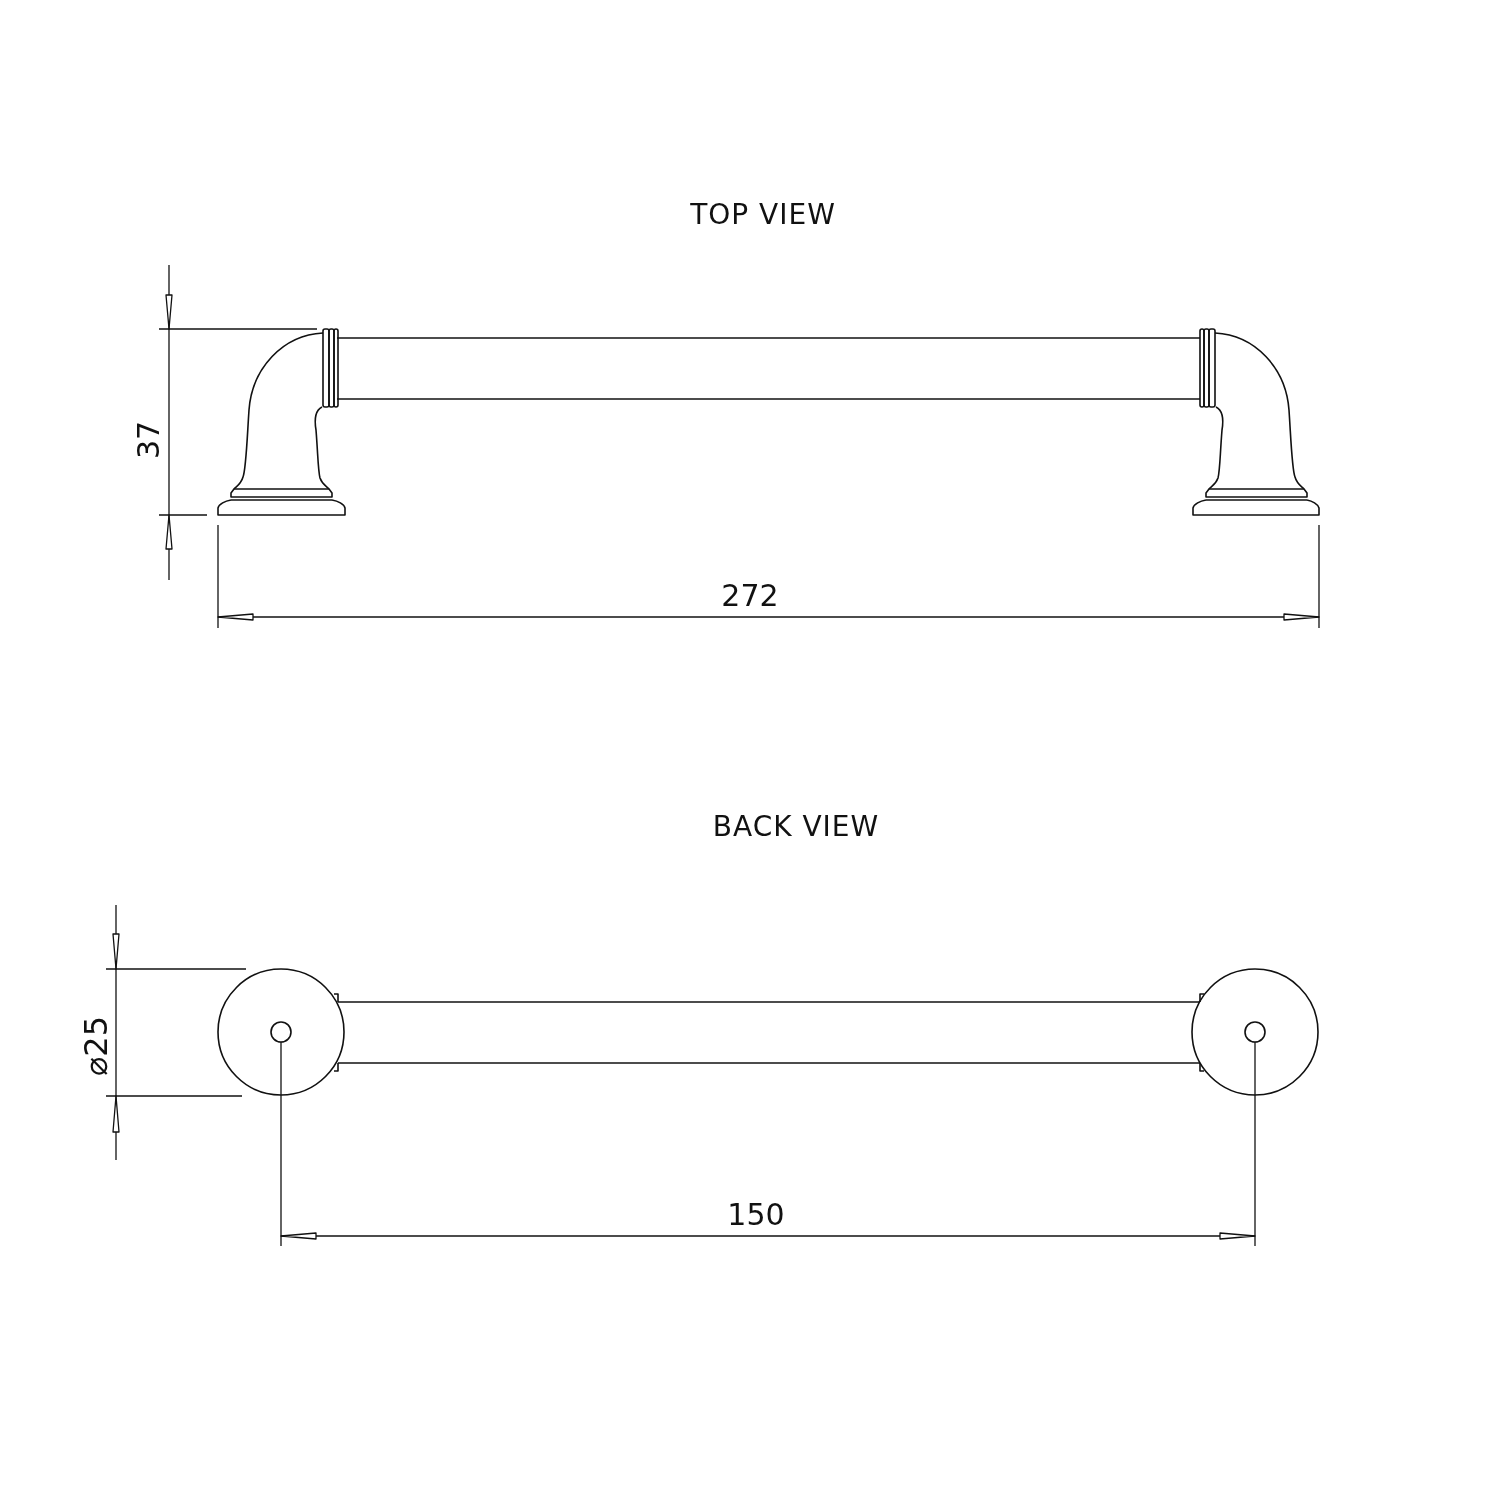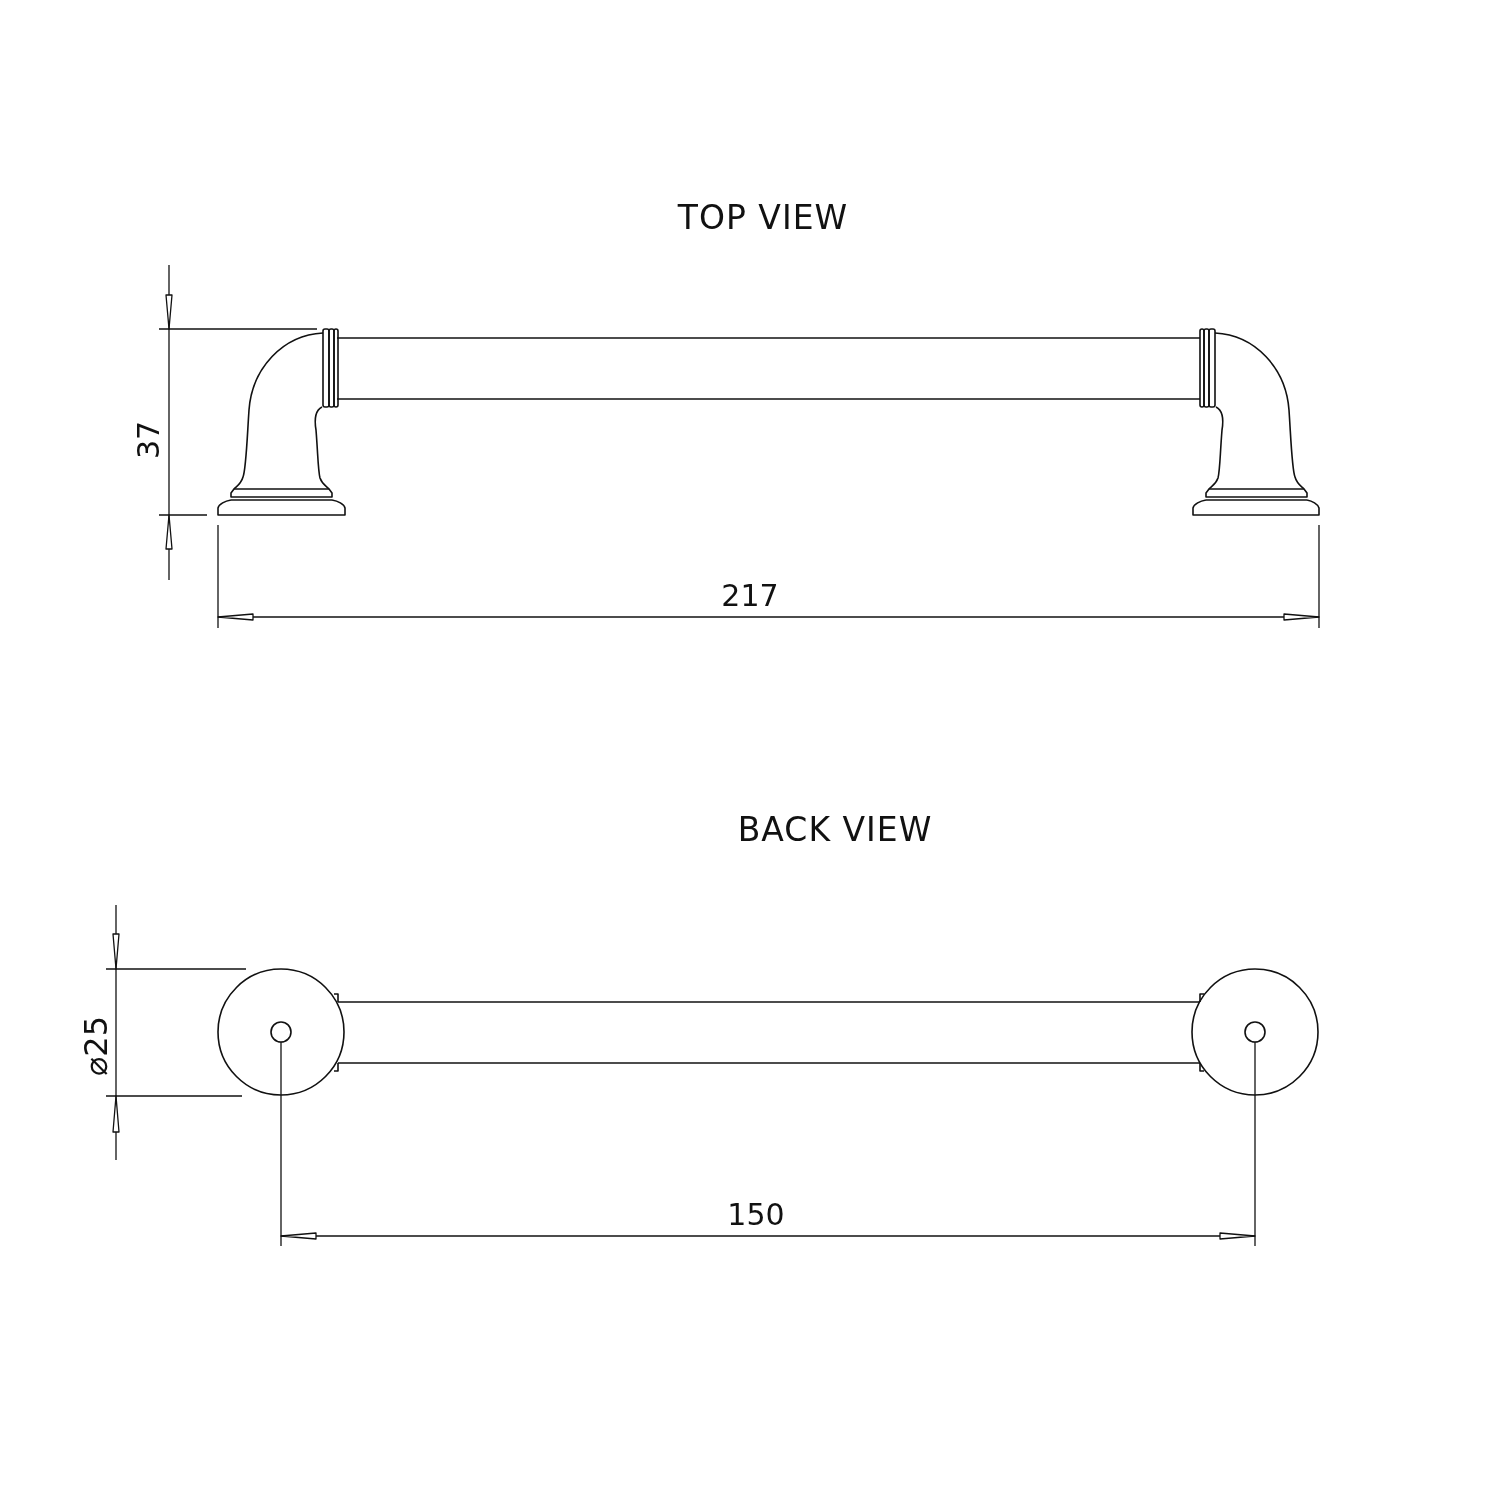--- a/index.html
+++ b/index.html
@@ -1,21 +1,21 @@
 <!DOCTYPE html>
 <html><head>
 <meta charset="utf-8">
 <style>
   html, body { margin: 0; padding: 0; background: #ffffff; }
   body { width: 1500px; height: 1500px; position: relative; overflow: hidden; }
   #canvas { position: absolute; left: 0; top: 0; width: 1500px; height: 1500px; }
   .view-title {
     position: absolute;
     font-family: "DejaVu Sans", sans-serif;
-    font-size: 33px;
+    font-size: 28px;
     font-weight: normal;
     color: #111111;
     letter-spacing: 1px;
     white-space: nowrap;
     transform: translateX(-50%);
   }
   .dim-label {
     position: absolute;
     font-family: "DejaVu Sans", sans-serif;
     font-size: 30px;
@@ -108,19 +108,19 @@
         <line x1="281" y1="1042" x2="281" y2="1246"></line>
         <line x1="1255" y1="1042" x2="1255" y2="1246"></line>
         <line x1="281" y1="1236" x2="1255" y2="1236"></line>
         <polygon points="281,1236 316,1233 316,1239" fill="#ffffff"></polygon>
         <polygon points="1255,1236 1220,1233 1220,1239" fill="#ffffff"></polygon>
       </g>
     </g>
   </svg>
 
   <div class="dim-label v" style="left:148px; top:440px;">37</div>
-  <div class="dim-label h" style="left:750px; top:578px;">217</div>
+  <div class="dim-label h" style="left:750px; top:578px;">272</div>
 
-  <div class="view-title" style="left:796px; top:810px;margin-left:39px;">BACK VIEW</div>
+  <div class="view-title" style="left:796px; top:810px;">BACK VIEW</div>
   <div class="dim-label v" style="left:96px; top:1046px; font-size:32px;">⌀25</div>
   <div class="dim-label h" style="left:756px; top:1197px;">150</div>
 
 </div>
 
 </body></html>

